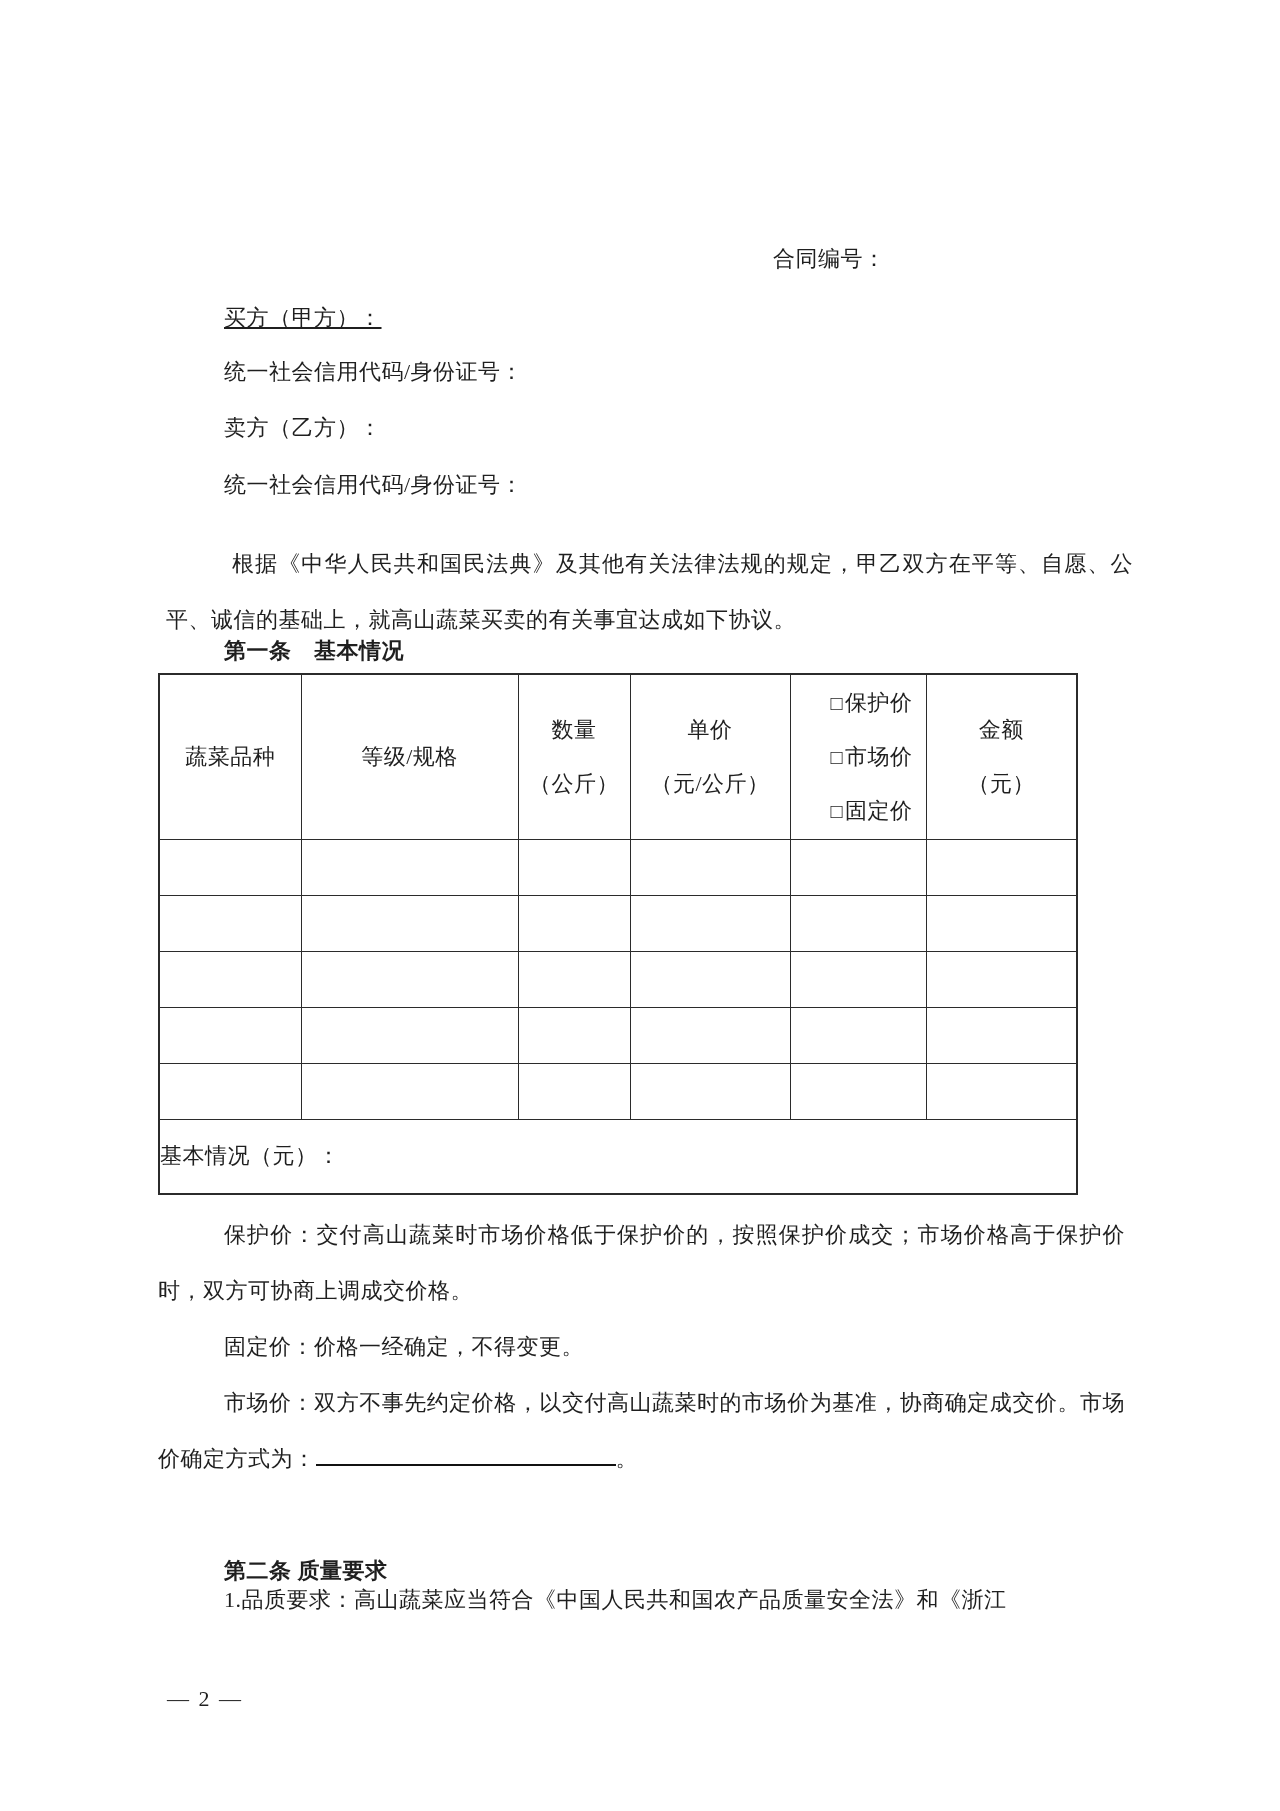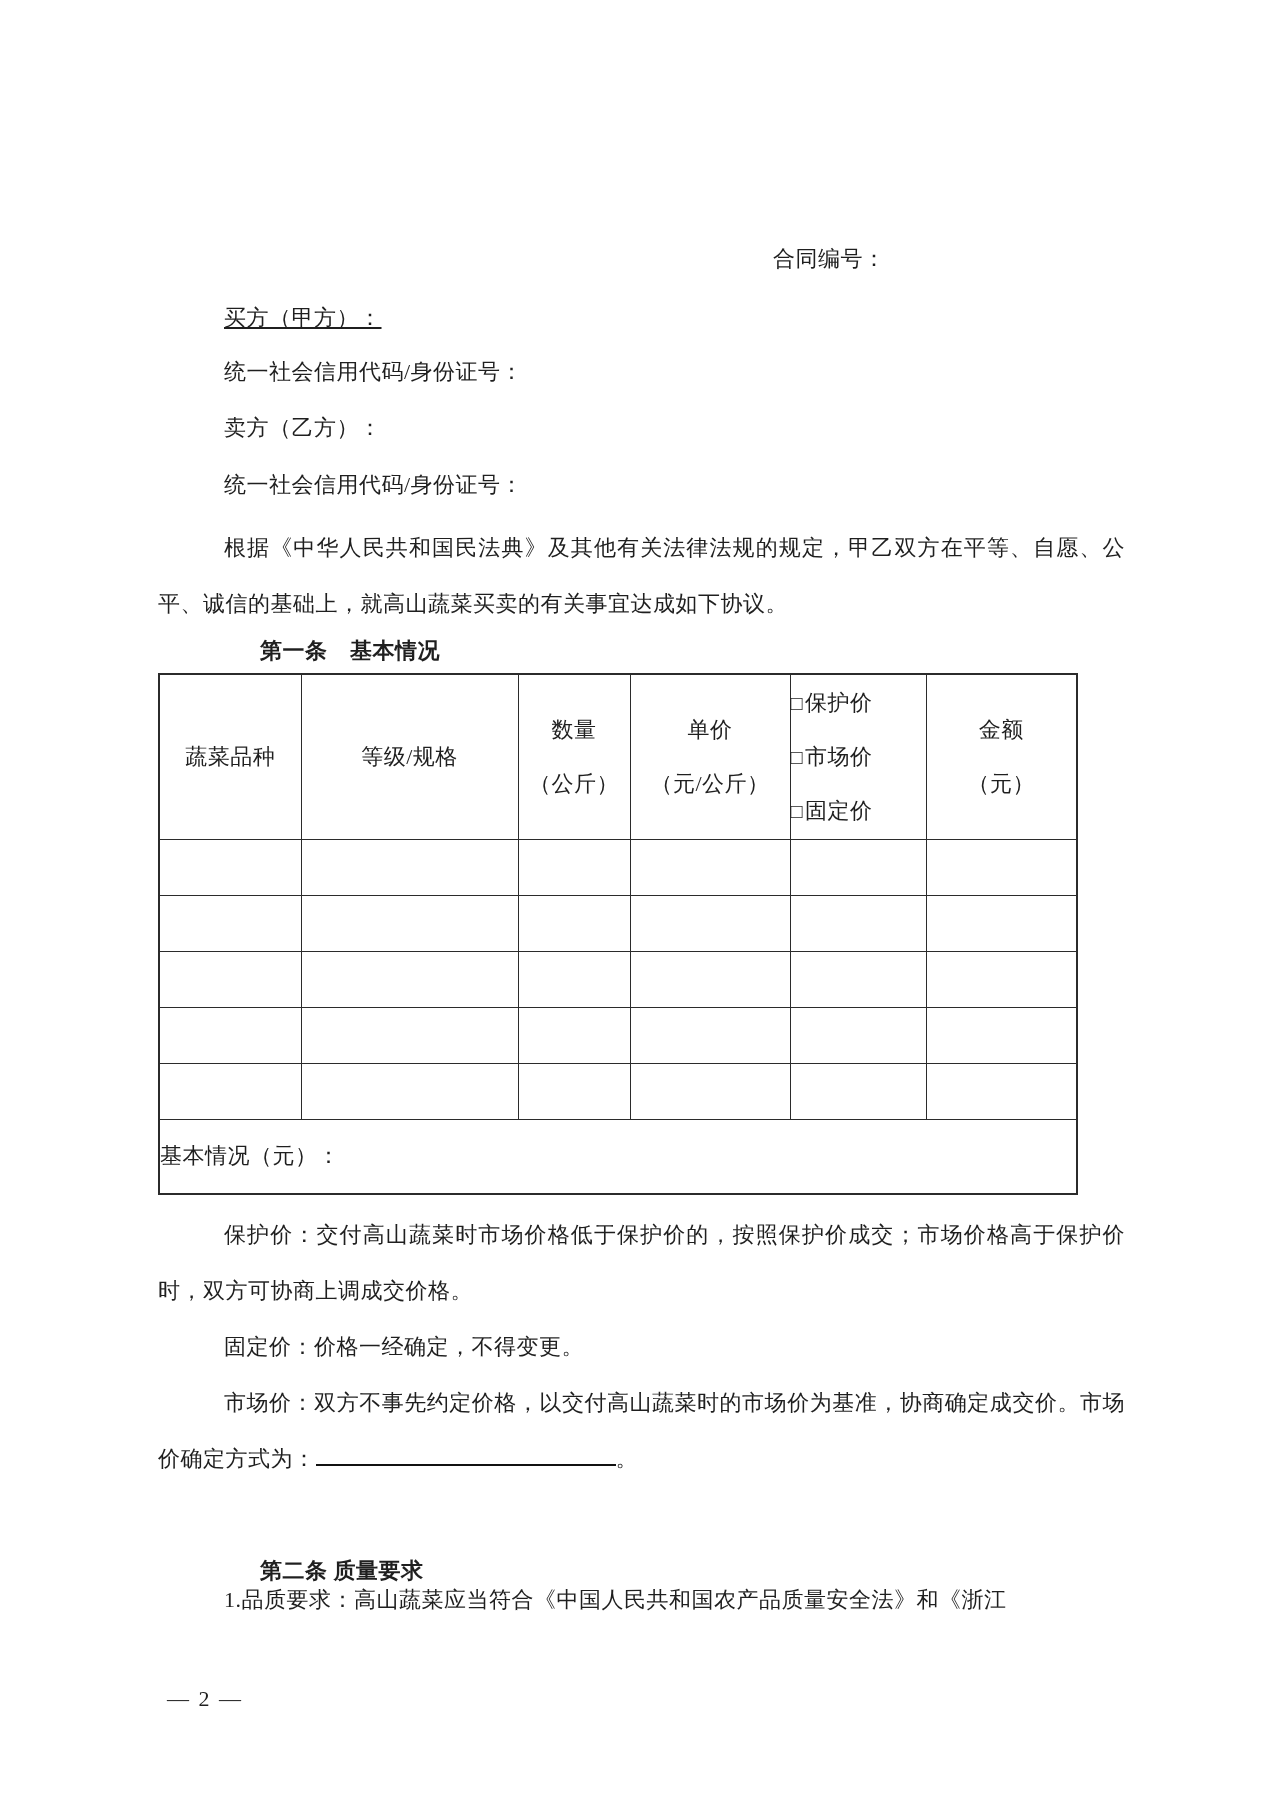--- a/index.html
+++ b/index.html
@@ -17,21 +17,21 @@
   .para {
     position: absolute;
     left: 158px;
     width: 967px;
     line-height: 56px;
     text-align: justify;
     text-indent: 66px;
     letter-spacing: 0.5px;
     margin: 0;
   }
-  .bold { font-weight: bold; margin-left: 36px; }
+  .bold { font-weight: bold; }
   .main-table {
     position: absolute;
     left: 158px;
     top: 673px;
     width: 918px;
     border-collapse: collapse;
     table-layout: fixed;
     font-size: 22px;
     color: #1f1f1f;
   }
@@ -40,21 +40,21 @@
     font-weight: normal;
     padding: 0;
     vertical-align: middle;
   }
   .main-table { border: 2px solid #2b2b2b; }
   .main-table thead tr { height: 165px; }
   .main-table tbody tr.data-row { height: 56px; }
   .main-table tr.total-row { height: 75px; }
   .hcell { text-align: center; line-height: 54px; letter-spacing: 0.5px; }
   .price-type-cell { text-align: left; padding-left: 8px; }
-  .price-type-cell .opt { line-height: 54px; letter-spacing: 0.5px; }
+  .price-type-cell .opt { line-height: 54px; letter-spacing: 0.5px; margin-left: 40px; }
   .checkbox { font-size: 20px; margin-right: 2px; }
   .total-cell { text-align: left; padding-left: 10px; letter-spacing: 0.5px; }
   .blank {
     display: inline-block;
     width: 300px;
     height: 1em;
     border-bottom: 2px solid #111;
     vertical-align: baseline;
   }
   .pagenum { letter-spacing: 2px; }
@@ -67,21 +67,21 @@
   <div class="abs" style="left:773px; top:231px;text-align:right;">合同编号：</div>
 
   <div class="abs" style="left:224px; top:290px;text-decoration:underline;">买方（甲方）：</div>
 
   <div class="abs" style="left:224px; top:344px;">统一社会信用代码/身份证号：</div>
 
   <div class="abs" style="left:224px; top:400px;">卖方（乙方）：</div>
 
   <div class="abs" style="left:224px; top:457px;">统一社会信用代码/身份证号：</div>
 
-  <p class="para" style="top:520px;">根据《中华人民共和国民法典》及其他有关法律法规的规定，甲乙双方在平等、自愿、公平、诚信的基础上，就高山蔬菜买卖的有关事宜达成如下协议。</p>
+  <p class="para" style="top:536px;margin-left:8px;">根据《中华人民共和国民法典》及其他有关法律法规的规定，甲乙双方在平等、自愿、公平、诚信的基础上，就高山蔬菜买卖的有关事宜达成如下协议。</p>
 
   <div class="abs bold" style="left:224px; top:623px;">第一条　基本情况</div>
 
   <table class="main-table">
     <colgroup>
       <col style="width:142px">
       <col style="width:217px">
       <col style="width:112px">
       <col style="width:160px">
       <col style="width:136px">

